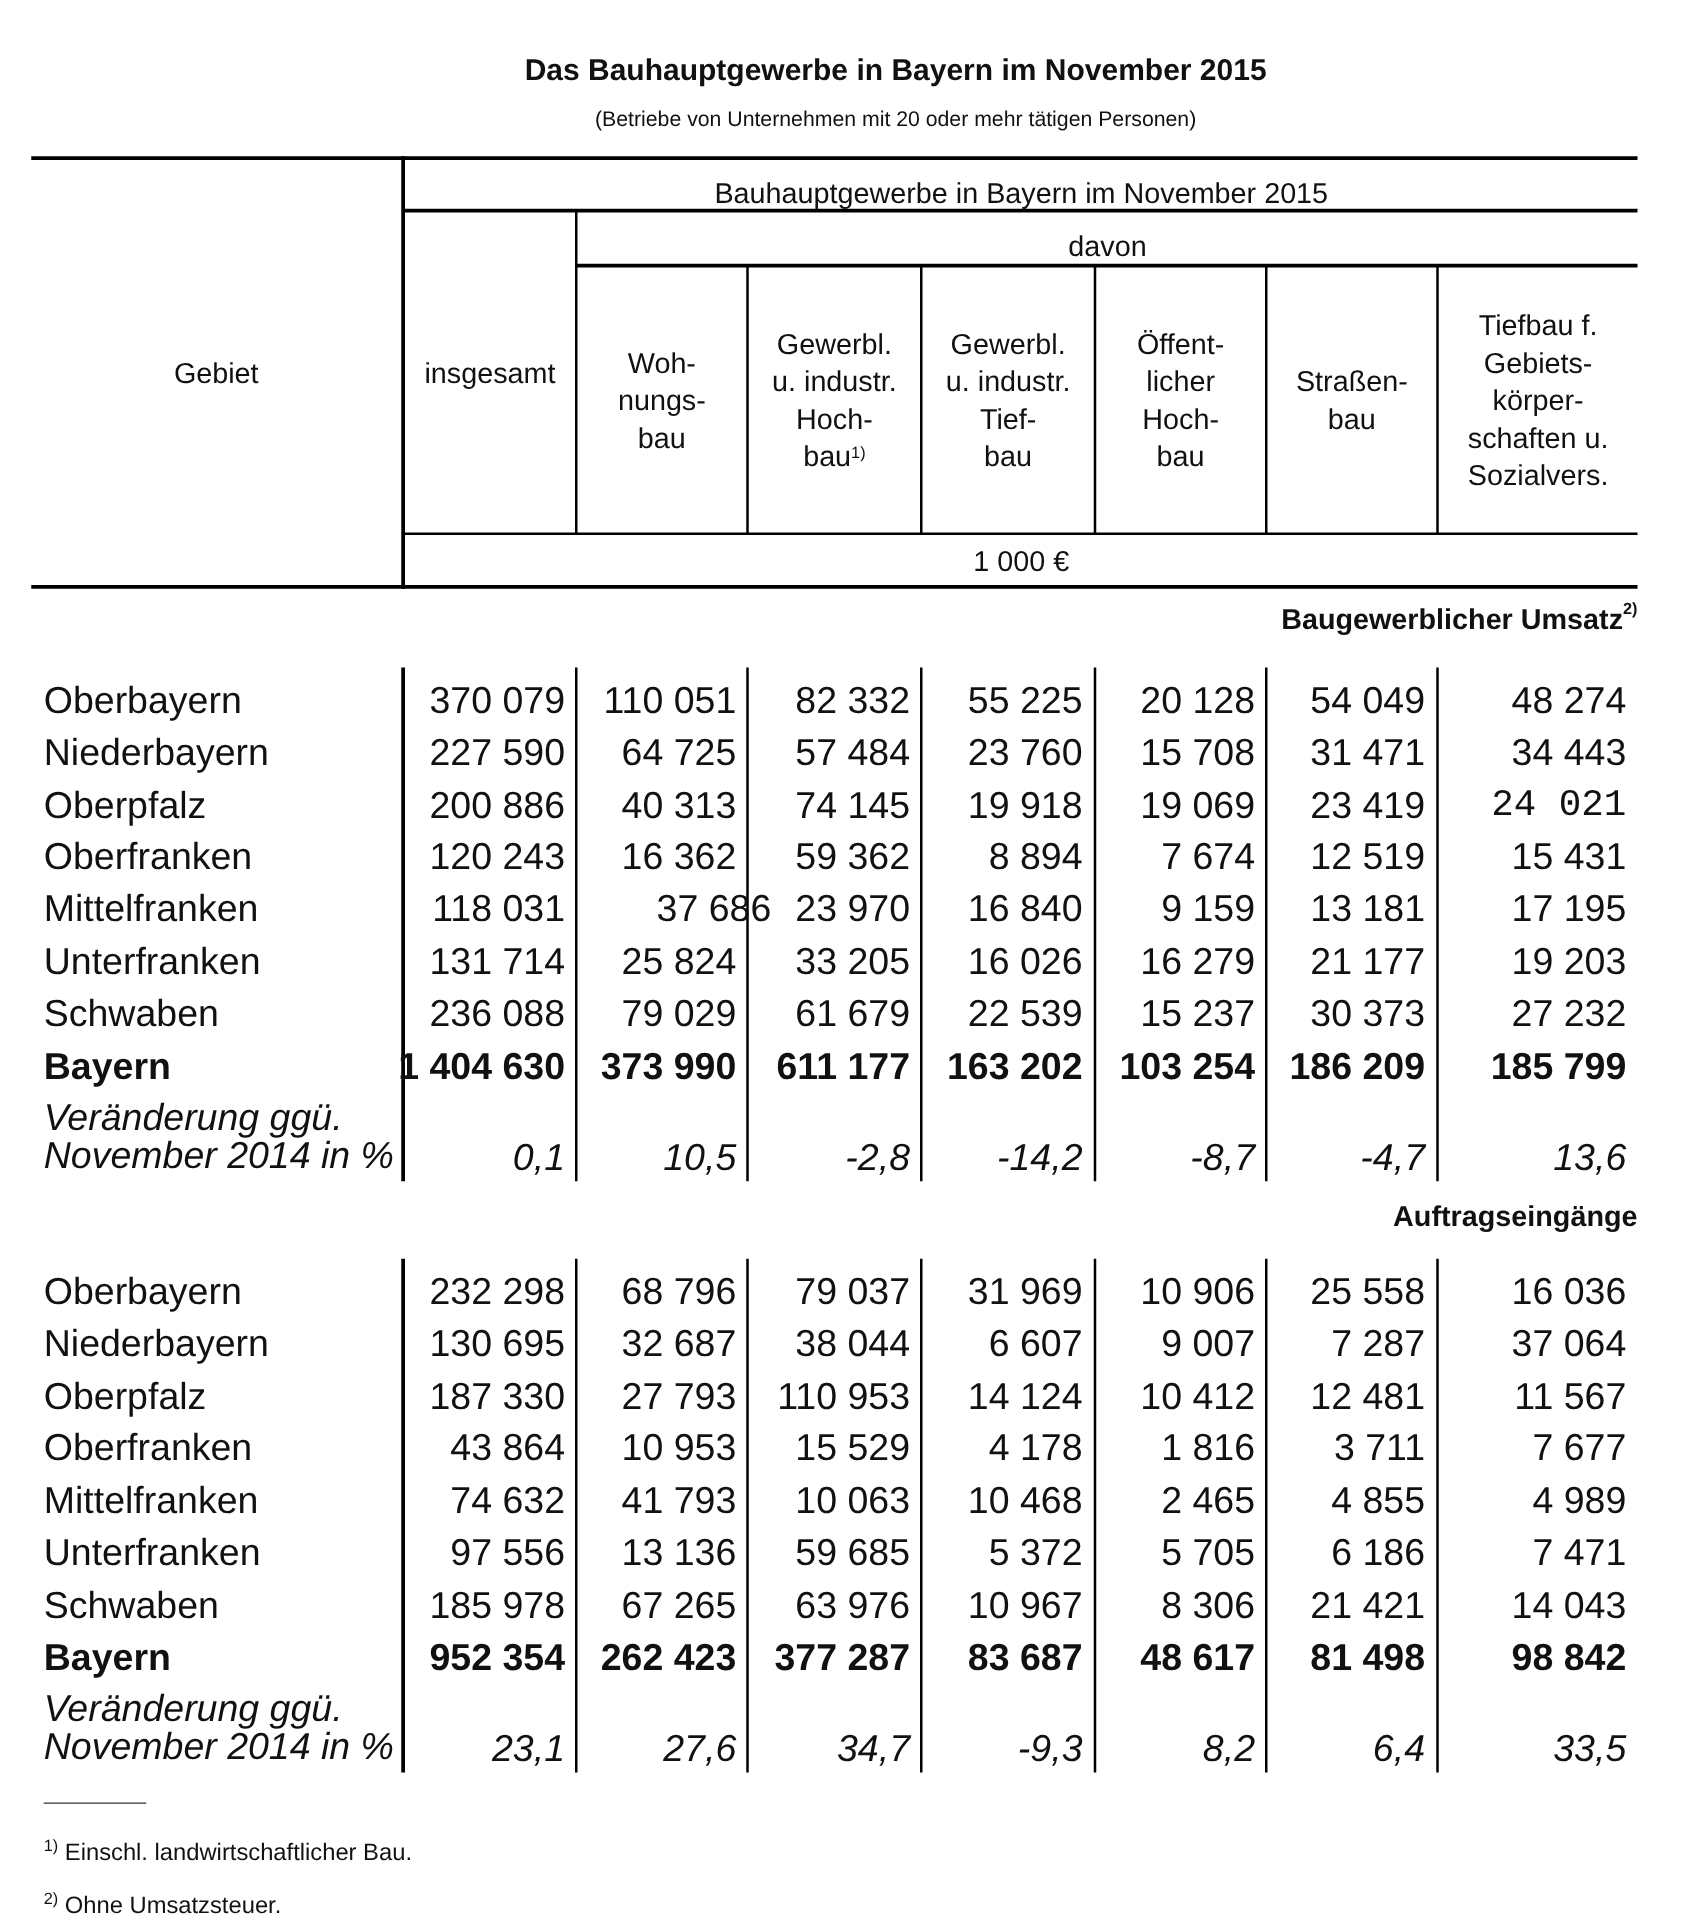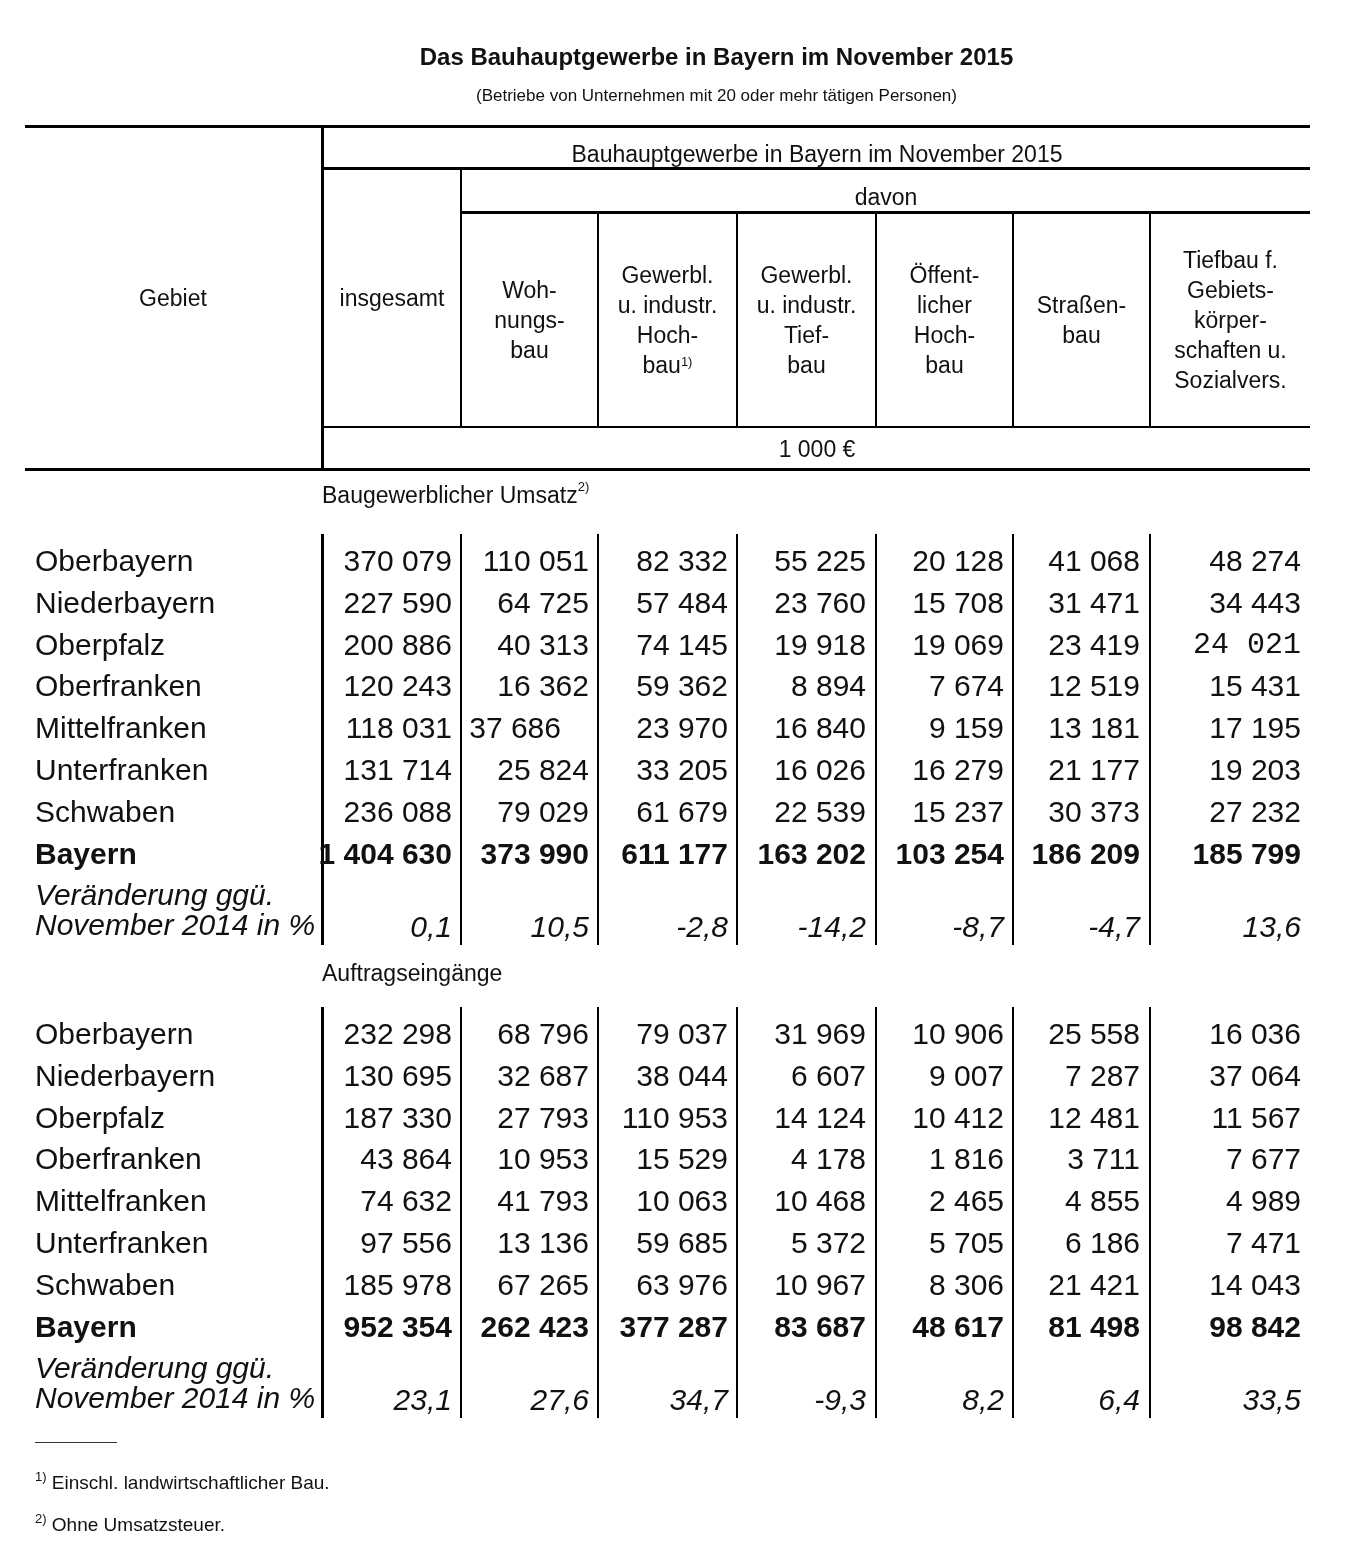--- a/index.html
+++ b/index.html
@@ -6,21 +6,21 @@
   body { width: 1353px; height: 1545px; position: relative; overflow: hidden;
          font-family: "Liberation Sans", "DejaVu Sans", sans-serif; color: #111; }
   .abs { position: absolute; padding-left: 40px; }
   .title { left: 0; width: 1353px; top: 43px; text-align: center; font-weight: bold; font-size: 24px; }
   .subtitle { left: 0; width: 1353px; top: 86px; text-align: center; font-size: 17px; }
   .hline { position: absolute; background: #000; }
   .vline { position: absolute; background: #000; }
   .hdr { position: absolute; display: flex; align-items: center; justify-content: center;
          text-align: center; font-size: 23px; line-height: 30px; }
   .hdr sup, .sec sup, .fn sup { font-size: 13px; vertical-align: top; position: relative; top: -3px; }
-  .sec { position: absolute; left: 322px; width: 988px; text-align: left; font-weight: normal; font-size: 23px; }
+  .sec { position: absolute; left: 322px; width: 988px; text-align: right; font-weight: bold; font-size: 23px; }
   .row { position: absolute; left: 0; width: 1353px; height: 42px; font-size: 30px; }
   .row .lbl { position: absolute; left: 35px; top: 0; line-height: 42px; white-space: nowrap; }
   .row .v { position: absolute; top: 0; line-height: 42px; text-align: right; white-space: nowrap; }
   .row.total { font-weight: bold; }
   .row.change { height: 70px; font-style: italic; }
   .row.change .lbl { line-height: 30px; top: 2px; }
   .row.change .v { top: 28px; line-height: 42px; }
   .fn { position: absolute; left: 35px; font-size: 19px; }
 </style>
 </head>
@@ -78,21 +78,21 @@
     <div class="vline" style="left: 875px; width: 2px; top: 534px; height: 411px;"></div>
     <div class="vline" style="left: 1012px; width: 2px; top: 534px; height: 411px;"></div>
     <div class="vline" style="left: 1149px; width: 2px; top: 534px; height: 411px;"></div>
     <div class="row" style="top: 540px;">
       <div class="lbl">Oberbayern</div>
       <div class="v" style="right: 901px;">370 079</div>
       <div class="v" style="right: 764px;">110 051</div>
       <div class="v" style="right: 625px;">82 332</div>
       <div class="v" style="right: 487px;">55 225</div>
       <div class="v" style="right: 349px;">20 128</div>
-      <div class="v" style="right: 213px;">41 068</div>
+      <div class="v" style="right: 213px;">54 049</div>
       <div class="v" style="right: 52px;">48 274</div>
     </div>
     <div class="row" style="top: 581.8px;">
       <div class="lbl">Niederbayern</div>
       <div class="v" style="right: 901px;">227 590</div>
       <div class="v" style="right: 764px;">64 725</div>
       <div class="v" style="right: 625px;">57 484</div>
       <div class="v" style="right: 487px;">23 760</div>
       <div class="v" style="right: 349px;">15 708</div>
       <div class="v" style="right: 213px;">31 471</div>
@@ -114,21 +114,21 @@
       <div class="v" style="right: 764px;">16 362</div>
       <div class="v" style="right: 625px;">59 362</div>
       <div class="v" style="right: 487px;">8 894</div>
       <div class="v" style="right: 349px;">7 674</div>
       <div class="v" style="right: 213px;">12 519</div>
       <div class="v" style="right: 52px;">15 431</div>
     </div>
     <div class="row" style="top: 707.2px;">
       <div class="lbl">Mittelfranken</div>
       <div class="v" style="right: 901px;">118 031</div>
-      <div class="v" style="right: 792px; margin-left: 44px;">37 686</div>
+      <div class="v" style="right: 736px; margin-left: 44px;">37 686</div>
       <div class="v" style="right: 625px;">23 970</div>
       <div class="v" style="right: 487px;">16 840</div>
       <div class="v" style="right: 349px;">9 159</div>
       <div class="v" style="right: 213px;">13 181</div>
       <div class="v" style="right: 52px;">17 195</div>
     </div>
     <div class="row" style="top: 749px;">
       <div class="lbl">Unterfranken</div>
       <div class="v" style="right: 901px;">131 714</div>
       <div class="v" style="right: 764px;">25 824</div>

